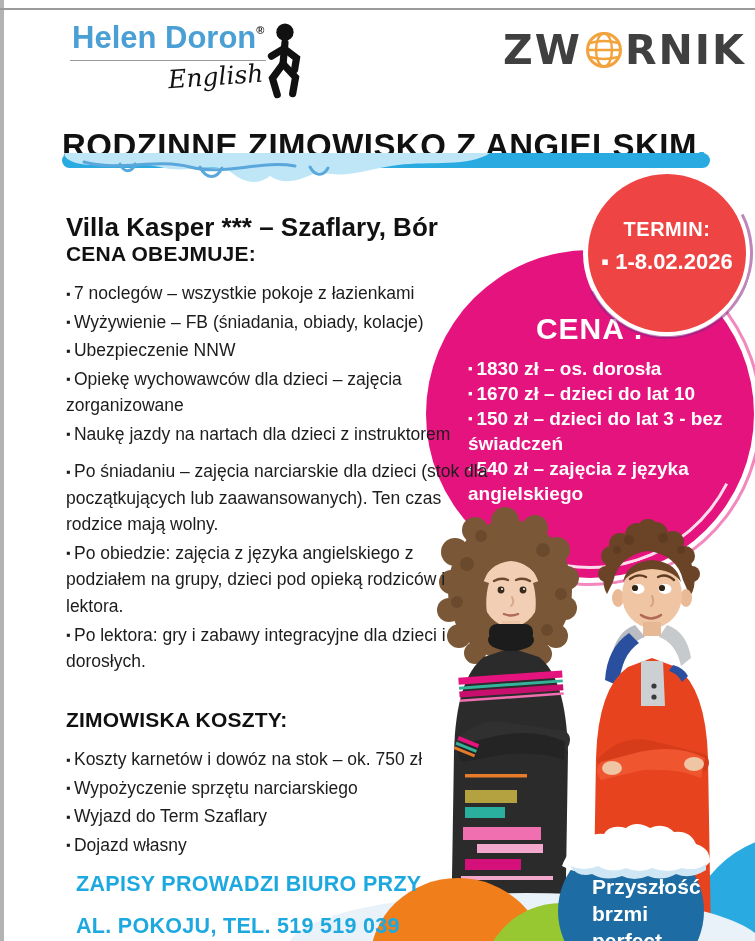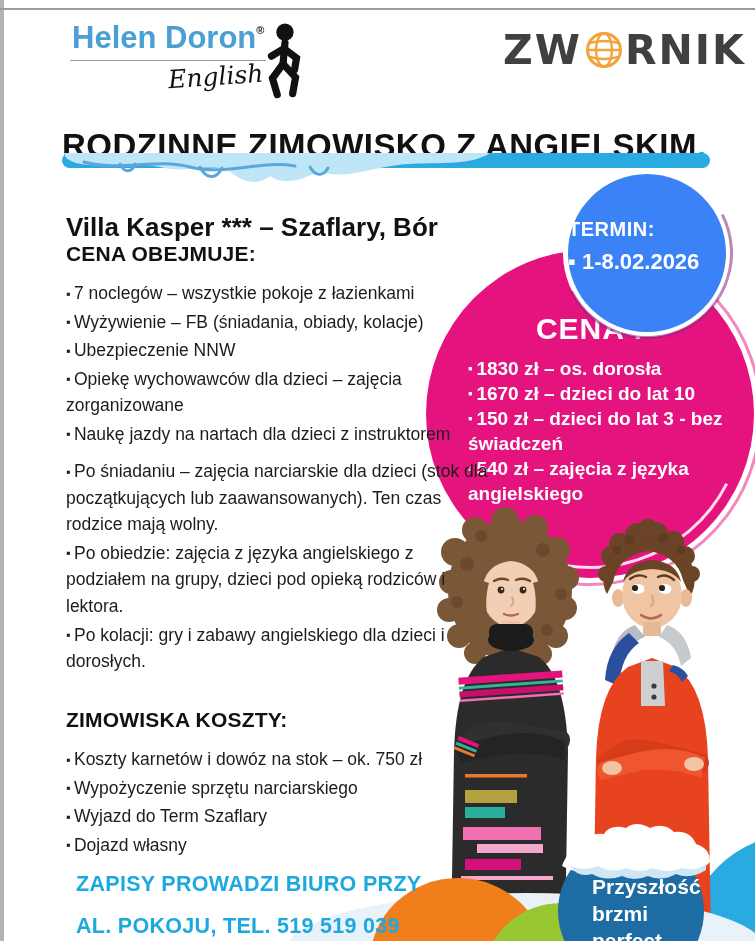--- a/index.html
+++ b/index.html
@@ -35,22 +35,22 @@
 
   
   .sec { position:absolute; left:66px; width:424px; z-index:3; }
   .sec1 { top:242px; } .sec2 { top:458px; } .sec3 { top:708px; }
   .sec h3 { margin:0 0 14px 0; font-size:21px; font-weight:bold; letter-spacing:0.2px; color:#111; }
   .sec ul { margin:0; padding:0; list-style:none; font-size:17.5px; line-height:1.52; color:#1c1c1c; }
   .sec li::before { content:"▪ "; font-size:0.72em; vertical-align:0.12em; }
   .sec li { margin-bottom:2px; }
 
   
-  .termin { position:absolute; left:568px; top:174px; width:158px; height:158px; border-radius:50%;
-    background:#3b82f6; color:#fff; z-index:5; box-shadow:0 0 0 5px #fff; }
+  .termin { position:absolute; left:588px; top:174px; width:158px; height:158px; border-radius:50%;
+    background:#ef4444; color:#fff; text-align:center; z-index:5; box-shadow:0 0 0 5px #fff; }
   .termin::after { content:""; position:absolute; inset:-7px; border-radius:50%;
     border:3px solid rgba(138,36,131,.55); border-top-color:transparent; border-left-color:transparent;
     transform:rotate(18deg); }
   .termin-label { margin-top:44px; font-size:20px; font-weight:bold; letter-spacing:0.5px; }
   .termin-date  { margin-top:8px; font-size:22px; font-weight:bold; }
 
   
   .cena { position:absolute; left:426px; top:250px; width:328px; height:328px; border-radius:50%;
     background:#e5137d; color:#fff; z-index:1; }
   .cena::after { content:""; position:absolute; inset:9px; border-radius:50%;
@@ -147,21 +147,21 @@
       <li>Ubezpieczenie NNW</li>
       <li>Opiekę wychowawców dla dzieci – zajęcia zorganizowane</li>
       <li>Naukę jazdy na nartach dla dzieci z instruktorem</li>
     </ul>
   </div>
 
   <div class="sec sec2">
     <ul>
       <li>Po śniadaniu – zajęcia narciarskie dla dzieci (stok dla początkujących lub zaawansowanych). Ten czas rodzice mają wolny.</li>
       <li>Po obiedzie: zajęcia z języka angielskiego z podziałem na grupy, dzieci pod opieką rodziców i lektora.</li>
-      <li>Po kolacji: gry i zabawy angielskiego dla dzieci i dorosłych.</li>
+      <li>Po lektora: gry i zabawy integracyjne dla dzieci i dorosłych.</li>
     </ul>
   </div>
 
   <div class="sec sec3">
     <h3>ZIMOWISKA KOSZTY:</h3>
     <ul>
       <li>Koszty karnetów i dowóz na stok – ok. 750 zł</li>
       <li>Wypożyczenie sprzętu narciarskiego</li>
       <li>Wyjazd do Term Szaflary</li>
       <li>Dojazd własny</li>

